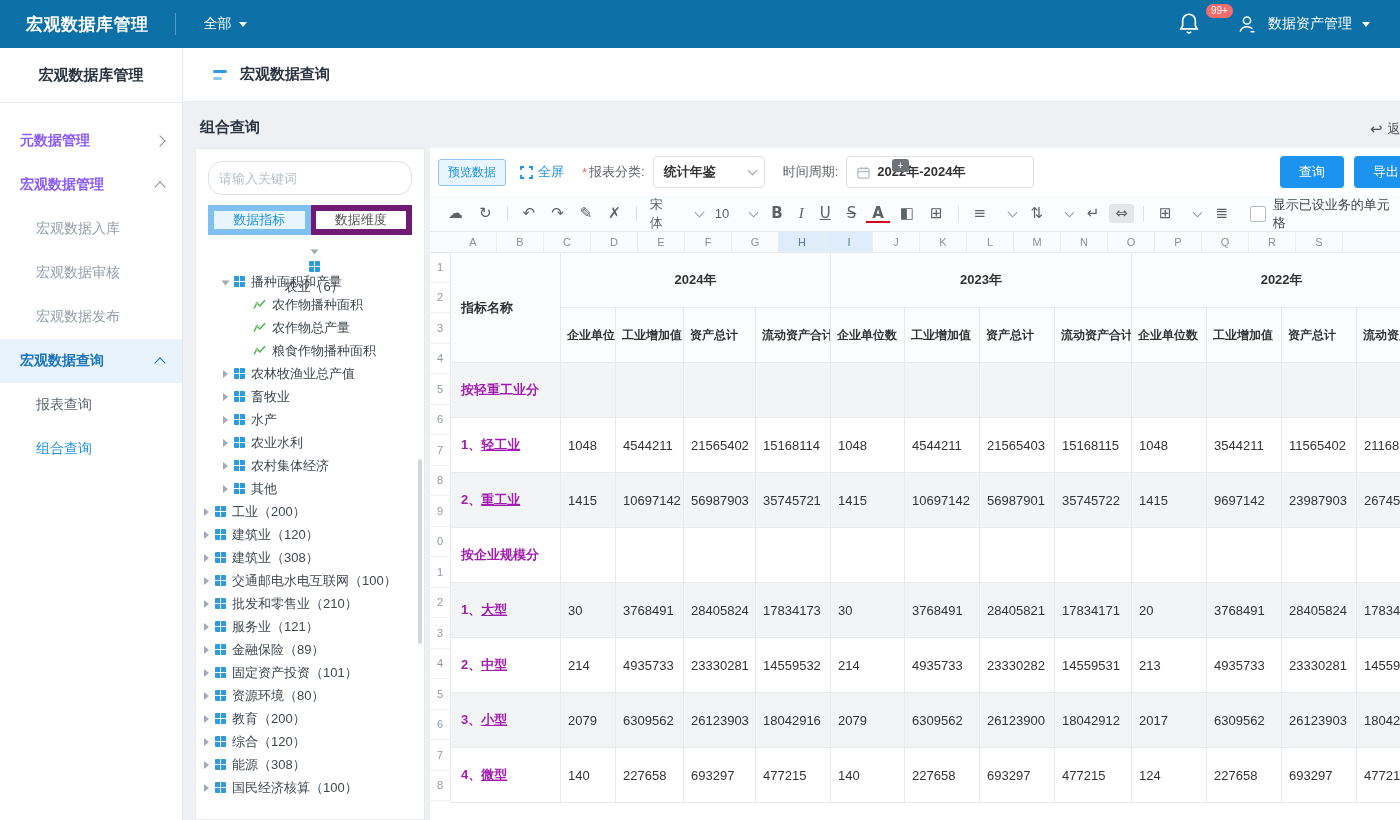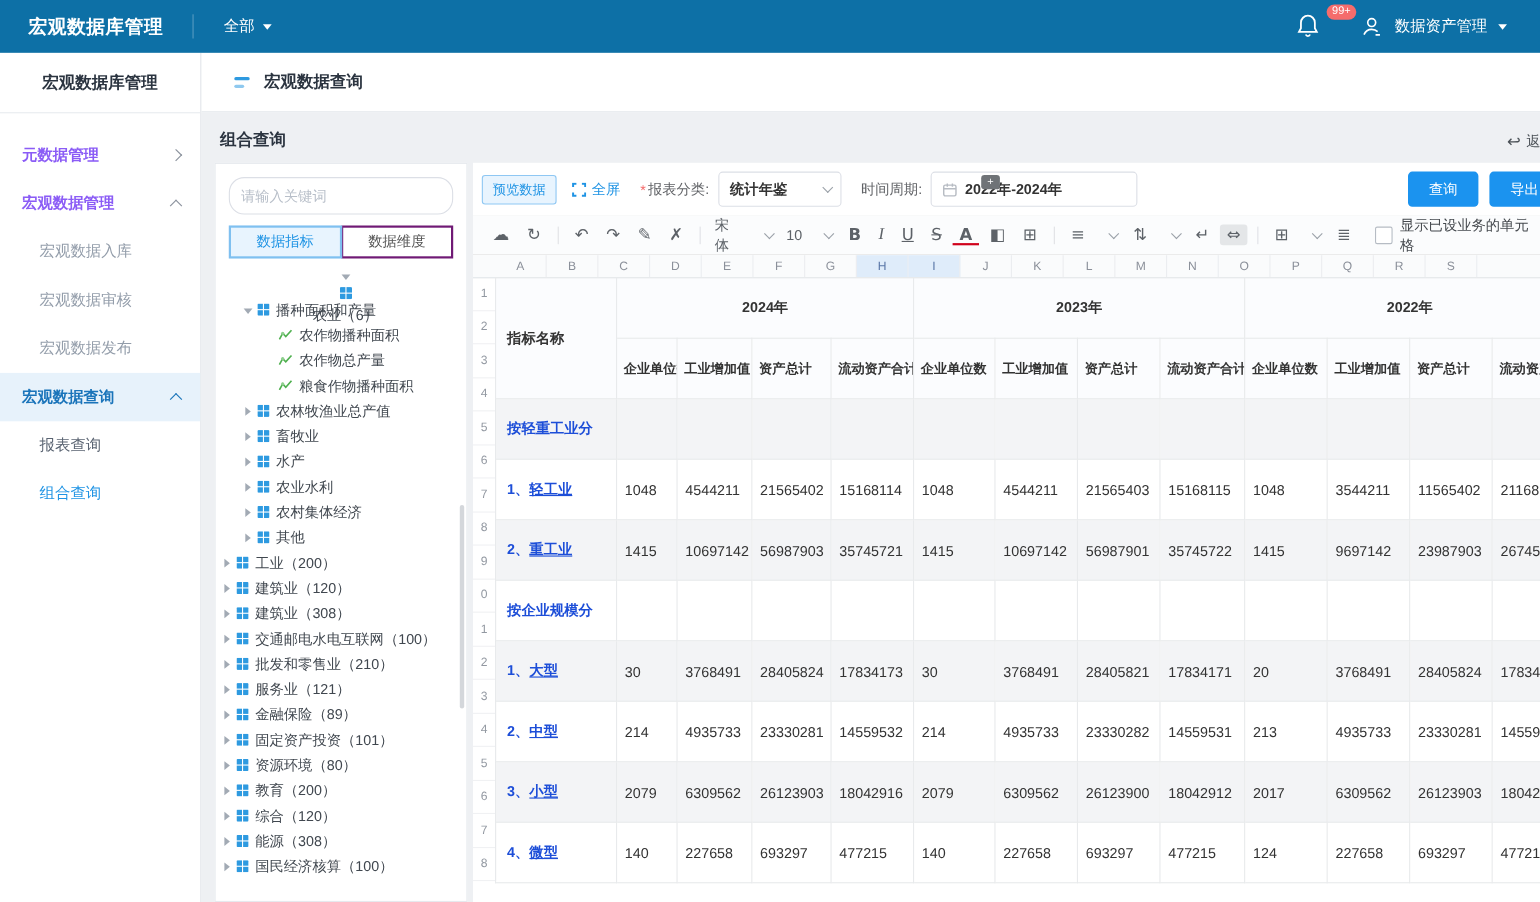--- a/index.html
+++ b/index.html
@@ -38,21 +38,21 @@
   .section-title{position:absolute;left:200px;top:118px;font-size:15px;font-weight:bold;color:#2b3440}
   .return{position:absolute;left:1370px;top:120px;display:flex;align-items:center;gap:5px;font-size:13px;color:#4a5056;white-space:nowrap;cursor:pointer}
   .return .gl{font-size:15px}
   
   .tree-panel{position:absolute;left:195px;top:148px;width:230px;height:672px;background:#fff;border:1px solid #e6e9ee;box-sizing:border-box;z-index:10}
   .search{position:absolute;left:12px;top:12px;width:204px;height:34px;border:1px solid #dcdfe6;border-radius:14px;box-sizing:border-box;display:flex;align-items:center}
   .search input{border:0;outline:0;flex:1;padding:0 8px 0 10px;font-size:13px;color:#333;background:transparent;font-family:inherit}
   .search input::placeholder{color:#b8bfc9}
   .search .mag{margin-right:9px}
   .tabs{position:absolute;left:12px;top:56px;width:204px;height:30px;display:flex}
-  .tab{flex:1;display:flex;align-items:center;justify-content:center;font-size:13px;border:2px solid #701a75;box-sizing:border-box;background:#fff;color:#555;cursor:pointer}
+  .tab{flex:1;display:flex;align-items:center;justify-content:center;font-size:13px;border:6px solid #701a75;box-sizing:border-box;background:#fff;color:#555;cursor:pointer}
   .tab.on{background:#e8f4fe;border-color:#7fc0f0;color:#1e93e4;z-index:1}
   .tab+.tab{margin-left:-1px}
   .tree{position:absolute;left:0;top:96px;width:228px;bottom:0;overflow:hidden;padding-top:2px}
   .t-row{height:23px;display:flex;align-items:center;gap:6px;font-size:13px;color:#40474f;cursor:pointer;white-space:nowrap}
   .tri{width:0;height:0;border-top:4px solid transparent;border-bottom:4px solid transparent;border-left:5px solid #a2aab4;flex:none}
   .tri.exp{transform:rotate(90deg) translateX(1px)}
   .tri.none{border:0;width:5px}
   .ic-cat{width:11px;height:11px;flex:none;background:
     linear-gradient(#2e9ae0,#2e9ae0) 0 0/5px 5px no-repeat,
     linear-gradient(#2e9ae0,#2e9ae0) 6px 0/5px 5px no-repeat,
@@ -97,21 +97,21 @@
   
   .gridwrap{position:absolute;left:20px;top:104px}
   table.rep{border-collapse:collapse;table-layout:fixed;width:979px}
   table.rep td{border:1px solid #e8eaec;box-sizing:border-box;overflow:hidden;white-space:nowrap}
   tr.hrow{height:55px;background:#fbfcfe}
   tr.drow{height:55px}
   tr.drow.shade{background:#f3f4f6}
   td.corner{font-size:13px;font-weight:bold;color:#333;padding:0 10px}
   td.year{text-align:center;font-size:13px;font-weight:bold;color:#333}
   td.mh{font-size:12px;font-weight:bold;color:#333;padding:0 6px;line-height:17px;white-space:normal;vertical-align:middle}
-  td.rl{font-size:13px;font-weight:bold;color:#1d4ed8;padding:0 10px}
+  td.rl{font-size:13px;font-weight:bold;color:#a21caf;padding:0 10px}
   td.rl .lnk{text-decoration:underline}
   td.val{font-size:13px;color:#333;padding:0 7px;font-weight:500}
 </style>
 </head>
 <body>
 
 <div class="topbar">
   <div class="logo">宏观数据库管理</div>
   <div class="tb-div"></div>
   <div class="scope">

